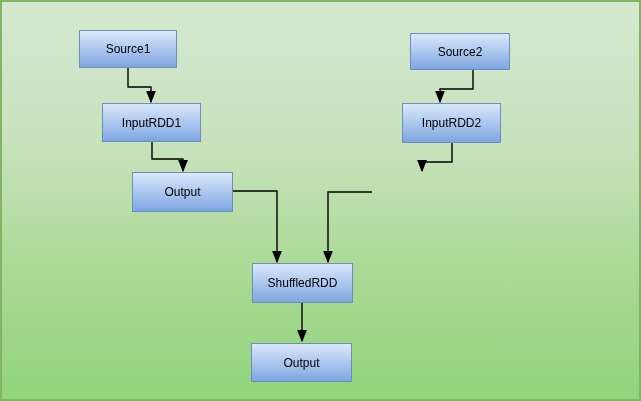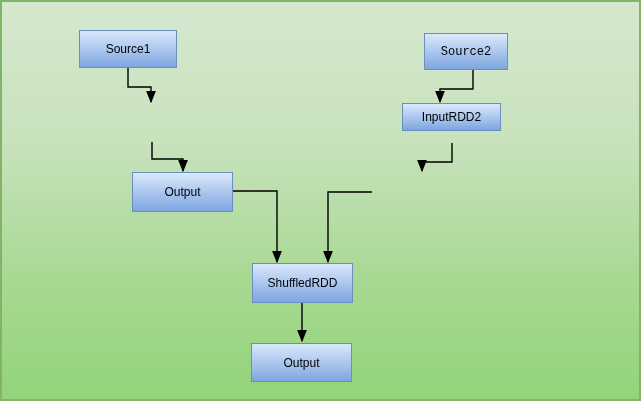--- a/index.html
+++ b/index.html
@@ -59,30 +59,33 @@
     <polyline points="471,68 471,87 438,87 438,100" marker-end="url(#arrow)"></polyline>
     <polyline points="450,141 450,160 420,160 420,169" marker-end="url(#arrow)"></polyline>
     <polyline points="370,190 326,190 326,260" marker-end="url(#arrow)"></polyline>
     <polyline points="300,301 300,339" marker-end="url(#arrow)"></polyline>
   </svg>
 
   <div class="node" style="left:77px; top:28px; width:98px; height:38px;">
     <span>Source1</span>
   </div>
 
+  <div class="node" style="left:100px; top:101px; width:99px; height:39px;">
+    <span>InputRDD1</span>
+  </div>
 
   <div class="node" style="left:130px; top:170px; width:101px; height:40px;">
     <span>Output</span>
   </div>
 
-  <div class="node" style="left:422px; top:31px; width:84px; height:37px;font-family:Liberation Mono, monospace;">
+  <div class="node" style="left:408px; top:31px; width:100px; height:37px;">
     <span>Source2</span>
   </div>
 
-  <div class="node" style="left:400px; top:101px; width:99px; height:28px;">
+  <div class="node" style="left:400px; top:101px; width:99px; height:40px;">
     <span>InputRDD2</span>
   </div>
 
 
   <div class="node" style="left:250px; top:261px; width:101px; height:40px;">
     <span>ShuffledRDD</span>
   </div>
 
   <div class="node" style="left:249px; top:341px; width:101px; height:39px;">
     <span>Output</span>

